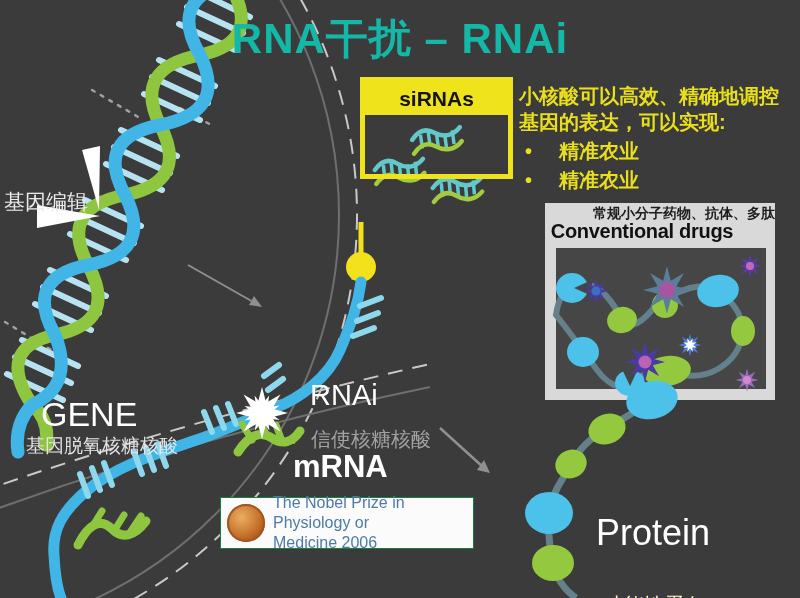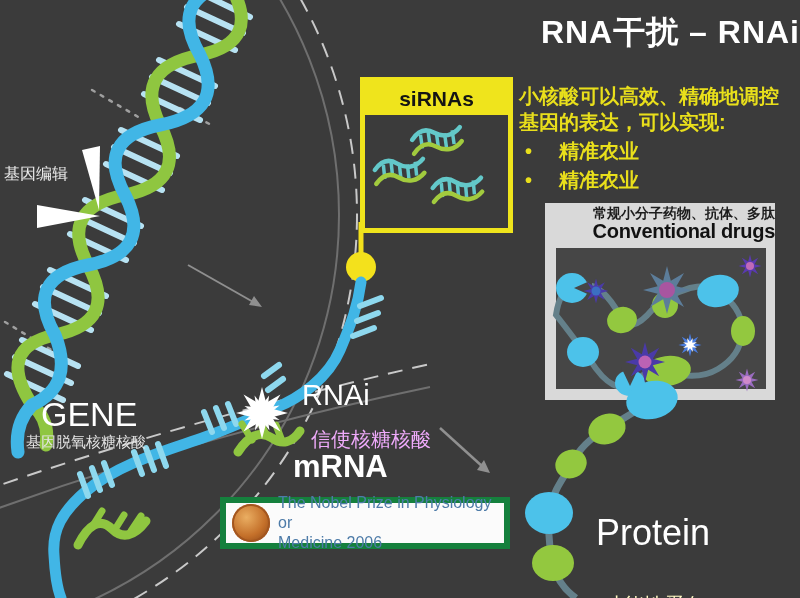--- a/index.html
+++ b/index.html
@@ -1,43 +1,43 @@
 <!DOCTYPE html>
 <html><head>
 <meta charset="utf-8">
 <style>
   html,body{margin:0;padding:0;background:#222;}
   .stage{position:relative;width:800px;height:598px;background:#3b3b3b;overflow:hidden;
          font-family:"Liberation Sans","DejaVu Sans",sans-serif;}
   .stage svg{position:absolute;left:0;top:0;}
   .lbl{position:absolute;white-space:nowrap;}
-  .title{left:0;top:11px;width:100%;text-align:right;font-size:32px;font-weight:bold;
-         color:#ffffff;letter-spacing:1px;}
-  .sirna-box{position:absolute;left:360px;top:77px;width:153px;height:156px;
+  .title{left:0;top:11px;width:100%;text-align:center;font-size:42px;font-weight:bold;
+         color:#14b8a6;letter-spacing:1px;}
+  .sirna-box{position:absolute;left:360px;top:77px;width:153px;height:102px;
              border:5px solid #efe41c;box-sizing:border-box;}
   .sirna-head{height:33px;background:#efe41c;display:flex;align-items:center;justify-content:center;
               font-size:21px;font-weight:bold;color:#141414;}
   .sirna-cap{left:371px;top:227px;font-size:20px;font-weight:bold;color:#fafafa;line-height:27px;}
   .benefits{left:519px;top:83px;color:#e9df1b;font-size:20px;font-weight:bold;line-height:26px;}
   .bullet-row{display:flex;margin-top:3px;}
   .bullet-dot{width:34px;text-align:left;padding-left:6px;}
-  .gene-edit{left:4px;top:164px;font-size:16px;color:#ececec;}
+  .gene-edit{left:4px;top:188px;font-size:21px;color:#ececec;}
   .gene-en{left:41px;top:395px;font-size:34px;font-weight:normal;color:#fff;}
-  .gene-zh{left:26px;top:433px;font-size:15px;color:#e5e5e5;}
-  .rnai{left:302px;top:379px;font-size:29px;color:#fff;}
-  .mrna-zh{left:311px;top:426px;font-size:20px;color:#f0abfc;}
+  .gene-zh{left:26px;top:433px;font-size:19px;color:#e5e5e5;}
+  .rnai{left:310px;top:379px;font-size:29px;color:#fff;}
+  .mrna-zh{left:311px;top:426px;font-size:20px;color:#a3a3a3;}
   .mrna-en{left:293px;top:449px;font-size:31px;font-weight:bold;color:#fff;}
-  .nobel{position:absolute;left:220px;top:497px;width:290px;height:52px;background:#fbfbfb;
-         border:6px solid #15803d;box-sizing:border-box;display:flex;align-items:center;}
+  .nobel{position:absolute;left:220px;top:497px;width:254px;height:52px;background:#fbfbfb;
+         border:1px solid #15803d;box-sizing:border-box;display:flex;align-items:center;}
   .medal{width:38px;height:38px;border-radius:50%;margin:0 8px 0 6px;flex:0 0 auto;
          background:radial-gradient(circle at 38% 35%,#eaae62,#c4702a 55%,#8a4516 95%);
          box-shadow:inset 0 0 0 2px #a3561f;}
   .nobel-txt{font-size:16px;line-height:20px;color:#4d7ba8;}
   .drugs-zh{left:545px;top:205px;width:230px;text-align:right;font-size:14px;font-weight:bold;color:#1c1c1c;}
-  .drugs-en{left:545px;top:220px;width:230px;text-align:right;font-size:20px;font-weight:bold;
+  .drugs-en{left:527px;top:220px;width:230px;text-align:center;font-size:20px;font-weight:bold;
             color:#111;letter-spacing:-0.3px;}
   .protein-en{left:596px;top:512px;font-size:36px;font-weight:normal;color:#fff;}
   .protein-zh{left:604px;top:592px;font-size:20px;color:#fef9c3;}
 </style>
 </head>
 <body>
 
 <div class="stage">
 
   <svg width="800" height="598" viewBox="0 0 800 598">

